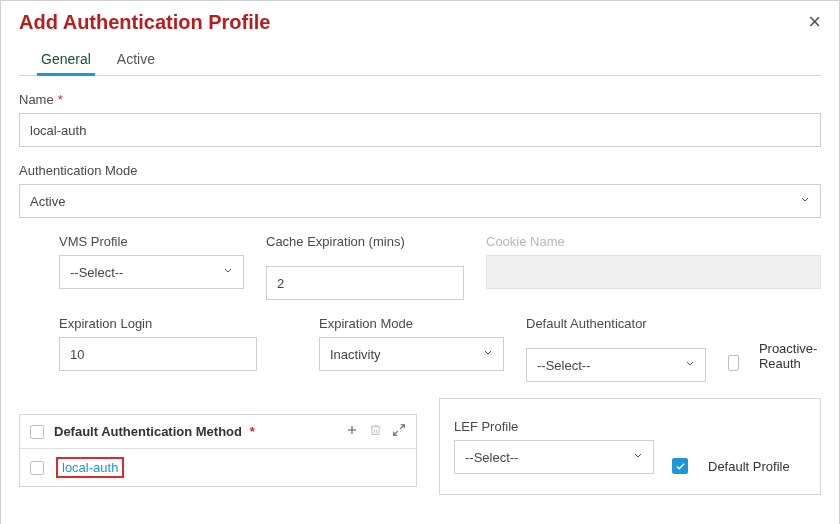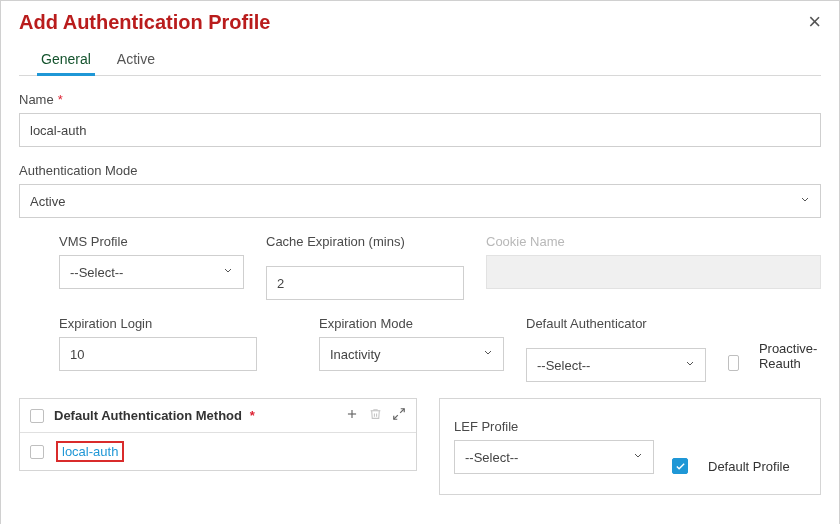--- a/index.html
+++ b/index.html
@@ -88,21 +88,21 @@
   .field-w180 { flex: 0 0 180px; gap: 17px; }
 
   .check-row { display:flex; align-items:flex-end; gap:20px; height:34px; }
   .check-row .cbox {
     width:16px; height:16px; border:1px solid #bfbfbf; display:inline-flex; align-items:center; justify-content:center; font-size:12px; border-radius:2px;
   }
   .check-row .cbox.checked { background:#1f97d6; border-color:#1f97d6; color:#fff; }
 
   .panel {
     border: 1px solid #d5d5d5;
-    margin-top: 0;
+    margin-top: 16px;
   }
   .panel-header {
     display:flex; align-items:center; padding:8px 10px; border-bottom:1px solid #e0e0e0; gap:10px;
   }
   .panel-header .spacer { flex:1; }
   .panel-header .hchk {
     width:14px; height:14px; border:1px solid #bfbfbf; border-radius:2px;
   }
   .panel-header .ptitle { font-weight:600; color:#333; font-size:13px; }
   .panel-header .icon { color:#888; cursor:pointer; font-size:15px; }

